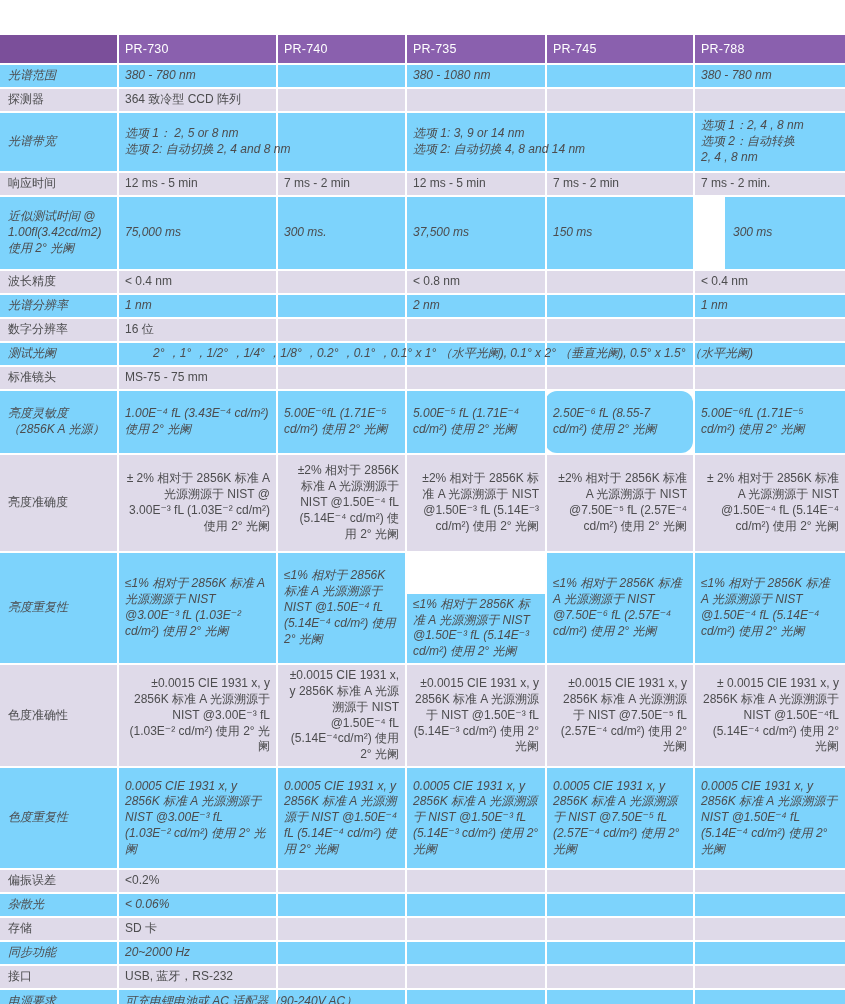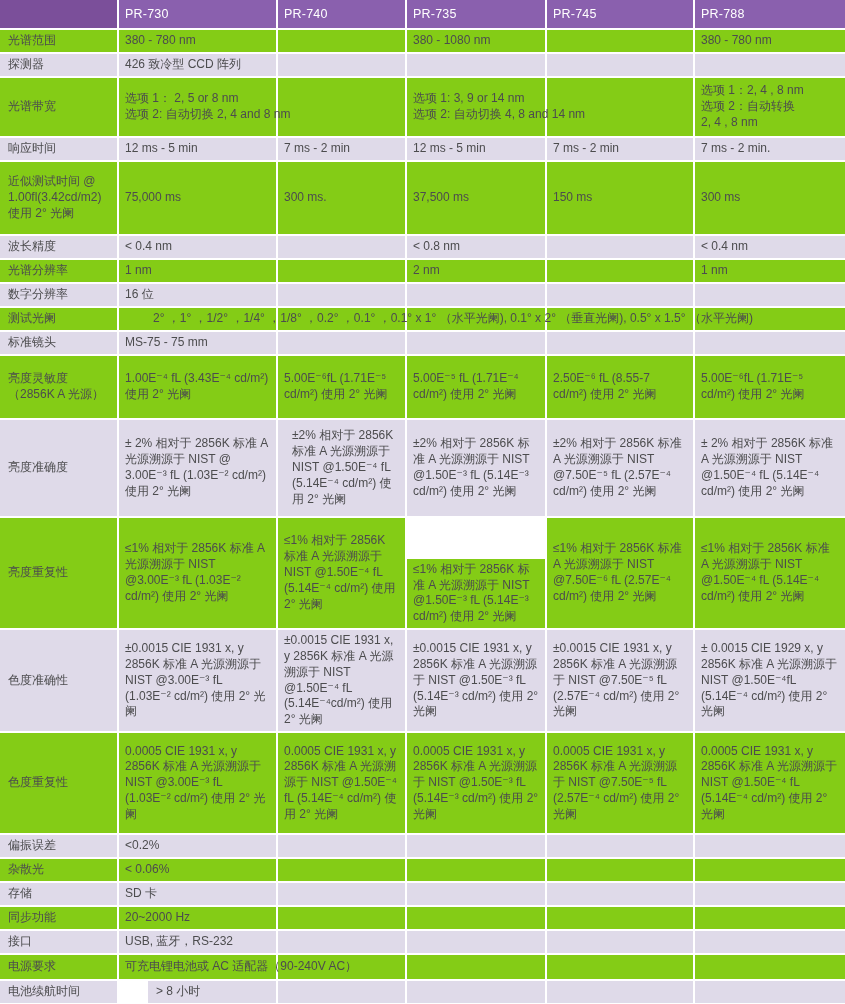--- a/index.html
+++ b/index.html
@@ -10,25 +10,25 @@
     grid-template-columns:117px 159px 129px 140px 148px 152px;
     border-bottom:2px solid #ffffff;
   }
   .cell {
     display:flex; align-items:center;
     padding:3px 6px 3px 8px;
     box-sizing:border-box;
     overflow:hidden;
   }
   .cell-text { position:relative; z-index:4; white-space:pre-line; }
-  .header-row .cell { min-height:28px; }
+  .header-row .cell { min-height:28px;margin-top:35px; }
   .corner-cell { background:#7B4F9A; }
   .header-cell { background:#8A60AE; color:#ffffff; font-size:12.5px; letter-spacing:0.2px; }
-  .light .cell { background:#84cc16; }
-  .dark  .cell { background:#DFDAE9; }
+  .light .cell { background:#7dd3fc;font-style:italic; }
+  .dark  .cell { background:#DFDAE9;text-align:right; }
   .label-cell, .value-cell { color:#4C4C4E; font-size:12px; line-height:1.32; }
   .vline {
     position:absolute; top:0; bottom:0; width:2px;
     background:#ffffff; z-index:2; pointer-events:none;
   }
 </style>
 </head>
 <body>
 
 <div id="spec-table">
@@ -62,21 +62,21 @@
       </div>
       <div class="cell value-cell" style="grid-column: span 1;">
         <span class="cell-text">380 - 780 nm</span>
       </div>
     </div>
     <div class="row dark" style="min-height: 22px;">
       <div class="cell label-cell">
         <span class="cell-text">探测器</span>
       </div>
       <div class="cell value-cell" style="grid-column: span 5;">
-        <span class="cell-text">426 致冷型 CCD 阵列</span>
+        <span class="cell-text">364 致冷型 CCD 阵列</span>
       </div>
     </div>
     <div class="row light" style="min-height: 58px;">
       <div class="cell label-cell">
         <span class="cell-text">光谱带宽</span>
       </div>
       <div class="cell value-cell" style="grid-column: span 2;">
         <span class="cell-text">选项 1： 2, 5 or 8 nm
 选项 2: 自动切换 2, 4 and 8 nm</span>
       </div>
@@ -119,21 +119,21 @@
       </div>
       <div class="cell value-cell" style="grid-column: span 1;">
         <span class="cell-text">300 ms.</span>
       </div>
       <div class="cell value-cell" style="grid-column: span 1;">
         <span class="cell-text">37,500 ms</span>
       </div>
       <div class="cell value-cell" style="grid-column: span 1;">
         <span class="cell-text">150 ms</span>
       </div>
-      <div class="cell value-cell" style="grid-column: span 1;">
+      <div class="cell value-cell" style="grid-column: span 1; margin-left: 32px;">
         <span class="cell-text">300 ms</span>
       </div>
     </div>
     <div class="row dark" style="min-height: 22px;">
       <div class="cell label-cell">
         <span class="cell-text">波长精度</span>
       </div>
       <div class="cell value-cell" style="grid-column: span 2;">
         <span class="cell-text">&lt; 0.4 nm</span>
       </div>
@@ -188,21 +188,21 @@
       </div>
       <div class="cell value-cell" style="grid-column: span 1;">
         <span class="cell-text">1.00E⁻⁴ fL (3.43E⁻⁴ cd/m²) 使用 2° 光阑</span>
       </div>
       <div class="cell value-cell" style="grid-column: span 1;">
         <span class="cell-text">5.00E⁻⁶fL (1.71E⁻⁵ cd/m²) 使用 2° 光阑</span>
       </div>
       <div class="cell value-cell" style="grid-column: span 1;">
         <span class="cell-text">5.00E⁻⁵ fL (1.71E⁻⁴ cd/m²) 使用 2° 光阑</span>
       </div>
-      <div class="cell value-cell" style="grid-column: span 1;">
+      <div class="cell value-cell" style="grid-column: span 1; border-radius: 12px;">
         <span class="cell-text">2.50E⁻⁶ fL (8.55-7 cd/m²) 使用 2° 光阑</span>
       </div>
       <div class="cell value-cell" style="grid-column: span 1;">
         <span class="cell-text">5.00E⁻⁶fL (1.71E⁻⁵ cd/m²) 使用 2° 光阑</span>
       </div>
     </div>
     <div class="row dark" style="min-height: 96px;">
       <div class="cell label-cell">
         <span class="cell-text">亮度准确度</span>
       </div>
@@ -252,21 +252,21 @@
       <div class="cell value-cell" style="grid-column: span 1;">
         <span class="cell-text">±0.0015 CIE 1931 x, y 2856K 标准 A 光源溯源于 NIST @1.50E⁻⁴ fL (5.14E⁻⁴cd/m²) 使用 2° 光阑</span>
       </div>
       <div class="cell value-cell" style="grid-column: span 1;">
         <span class="cell-text">±0.0015 CIE 1931 x, y 2856K 标准 A 光源溯源于 NIST @1.50E⁻³ fL (5.14E⁻³ cd/m²) 使用 2° 光阑</span>
       </div>
       <div class="cell value-cell" style="grid-column: span 1;">
         <span class="cell-text">±0.0015 CIE 1931 x, y 2856K 标准 A 光源溯源于 NIST @7.50E⁻⁵ fL (2.57E⁻⁴ cd/m²) 使用 2° 光阑</span>
       </div>
       <div class="cell value-cell" style="grid-column: span 1;">
-        <span class="cell-text">± 0.0015 CIE 1929 x, y 2856K 标准 A 光源溯源于 NIST @1.50E⁻⁴fL (5.14E⁻⁴ cd/m²) 使用 2° 光阑</span>
+        <span class="cell-text">± 0.0015 CIE 1931 x, y 2856K 标准 A 光源溯源于 NIST @1.50E⁻⁴fL (5.14E⁻⁴ cd/m²) 使用 2° 光阑</span>
       </div>
     </div>
     <div class="row light" style="min-height: 100px;">
       <div class="cell label-cell">
         <span class="cell-text">色度重复性</span>
       </div>
       <div class="cell value-cell" style="grid-column: span 1;">
         <span class="cell-text">0.0005 CIE 1931 x, y 2856K 标准 A 光源溯源于 NIST @3.00E⁻³ fL (1.03E⁻² cd/m²) 使用 2° 光阑</span>
       </div>
       <div class="cell value-cell" style="grid-column: span 1;">

